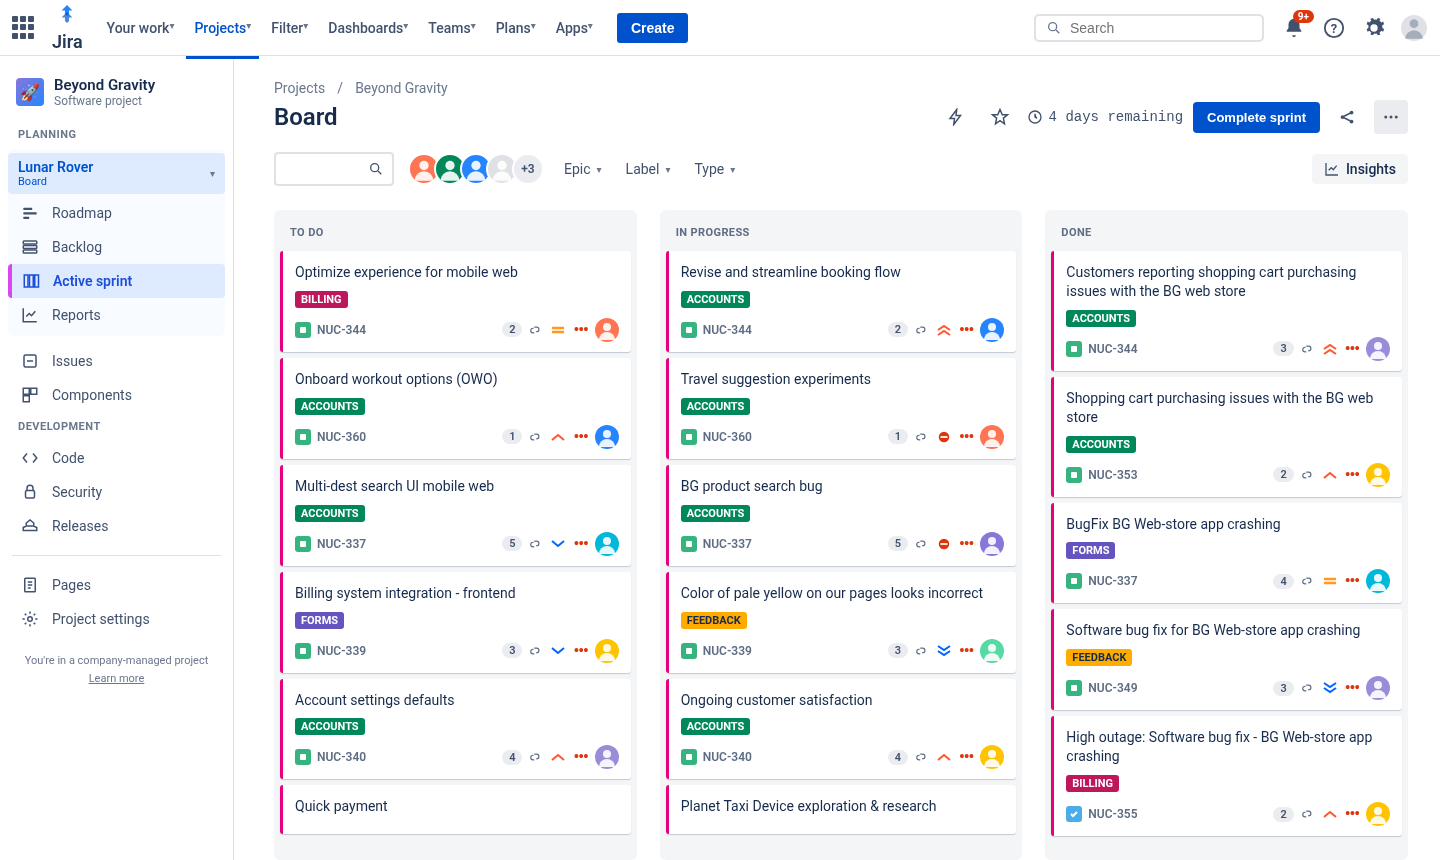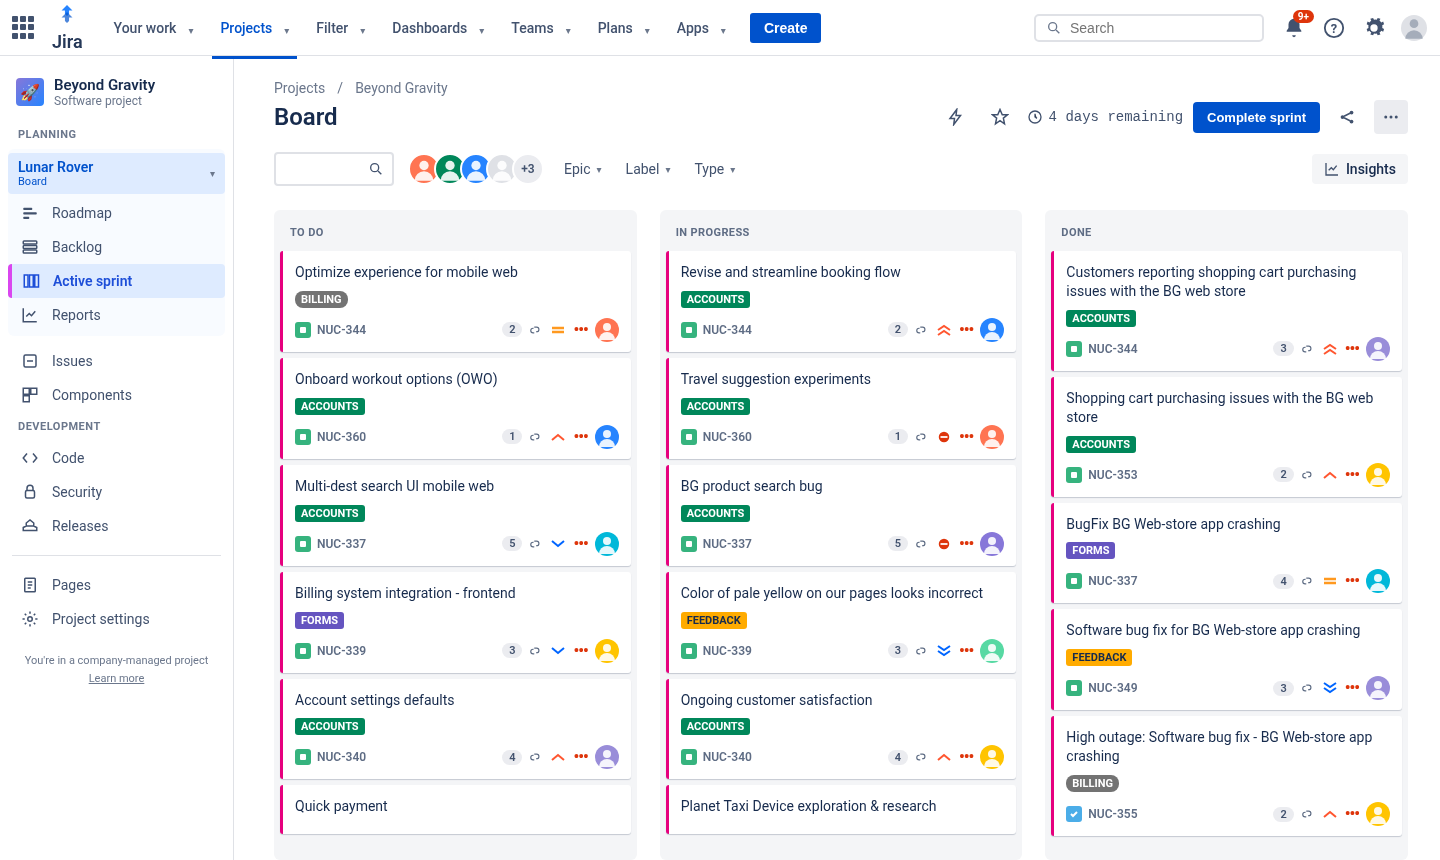--- a/index.html
+++ b/index.html
@@ -3,21 +3,21 @@
 <meta charset="utf-8">
 <style>
 * { box-sizing: border-box; margin: 0; padding: 0; }
 body { font-family: -apple-system, BlinkMacSystemFont, "Segoe UI", Roboto, sans-serif; font-size: 14px; color: #172B4D; background: #fff; width: 1440px; height: 860px; overflow: hidden; }
 .topnav { height: 56px; border-bottom: 1px solid #DFE1E6; display: flex; align-items: center; padding: 0 12px; gap: 8px; }
 .topnav .apps { width: 24px; height: 24px; display: flex; flex-wrap: wrap; gap: 2px; cursor: pointer; }
 .topnav .apps span { width: 6px; height: 6px; background: #42526E; border-radius: 1px; }
 .logo { display: flex; align-items: center; gap: 6px; color: #253858; font-weight: 600; font-size: 18px; margin: 0 8px; flex-direction: column; }
 .logo svg { width: 22px; height: 22px; }
 .navlinks { display: flex; gap: 4px; align-items: center; }
-.navlink { padding: 6px 8px; color: #42526E; display: flex; align-items: flex-end; gap: 12px; cursor: pointer; border-radius: 3px; font-weight: 500; margin-left: 7px; }
+.navlink { padding: 6px 8px; color: #42526E; display: flex; align-items: flex-start; gap: 0; cursor: pointer; border-radius: 3px; font-weight: 500; }
 .navlink.active { color: #0052CC; position: relative; }
 .navlink.active::after { content: ''; position: absolute; bottom: -17px; left: 0; right: 0; height: 3px; background: #0052CC; }
 .chev { font-size: 10px; color: #6B778C; }
 .create-btn { background: #0052CC; color: #fff; border: none; padding: 7px 14px; border-radius: 3px; font-weight: 600; font-size: 14px; cursor: pointer; margin-left: 8px; }
 .navspacer { flex: 1; }
 .search { display: flex; align-items: center; border: 2px solid #DFE1E6; border-radius: 5px; padding: 4px 10px; width: 230px; gap: 8px; }
 .search input { border: none; outline: none; font-size: 14px; flex: 1; }
 .navicons { display: flex; gap: 12px; align-items: center; margin-left: 8px; }
 .navicon { width: 28px; height: 28px; border-radius: 50%; display: flex; align-items: center; justify-content: center; color: #42526E; cursor: pointer; position: relative; }
 .notif-badge { position: absolute; top: -4px; right: -6px; background: #DE350B; color: #fff; font-size: 10px; font-weight: 700; border-radius: 8px; padding: 1px 5px; }
@@ -61,21 +61,21 @@
 .fspacer { flex:1; }
 .insights-btn { background:#F4F5F7; border-radius:4px; padding:7px 12px; display:flex; gap:6px; align-items:center; cursor:pointer; font-weight:500; }
 
 .board { display:flex; gap:23px; margin-top:24px; overflow:hidden; flex:1; }
 .col { flex:1; background:#F4F5F7; border-radius:6px; padding:10px 6px; overflow-y:auto; }
 .col-title { font-size:11px; font-weight:700; color:#5E6C84; letter-spacing:0.4px; padding:6px 10px 12px 10px; }
 .card { background:#fff; border-radius:3px; box-shadow:0 1px 1px rgba(9,30,66,0.2); margin-bottom:6px; padding:12px 12px 10px 12px; border-left:3px solid #E6007E; cursor:pointer; }
 .card-title { font-size:14px; color:#172B4D; margin-bottom:8px; line-height:1.35; }
 .tag { display:inline-block; font-size:11px; font-weight:700; padding:2px 6px; border-radius:3px; color:#fff; }
 .tag.accounts { background:#00875A; }
-.tag.billing { background:#737373;border-radius:8px; }
+.tag.billing { background:#be185d; }
 .tag.forms { background:#6554C0; }
 .tag.feedback { background:#FFAB00; color:#172B4D; }
 .card-foot { display:flex; align-items:center; justify-content:space-between; margin-top:10px; }
 .cf-left { display:flex; align-items:center; gap:6px; }
 .ticon { width:16px; height:16px; border-radius:3px; background:#36B37E; display:flex; align-items:center; justify-content:center; }
 .ticon.task { background:#4BADE8; }
 .key { font-size:12px; font-weight:600; color:#5E6C84; }
 .cf-right { display:flex; align-items:center; gap:7px; }
 .cnt { background:#EBECF0; border-radius:9px; font-size:11px; font-weight:600; color:#42526E; padding:1px 7px; }
 .mini-icon { width:14px; color:#5E6C84; }

